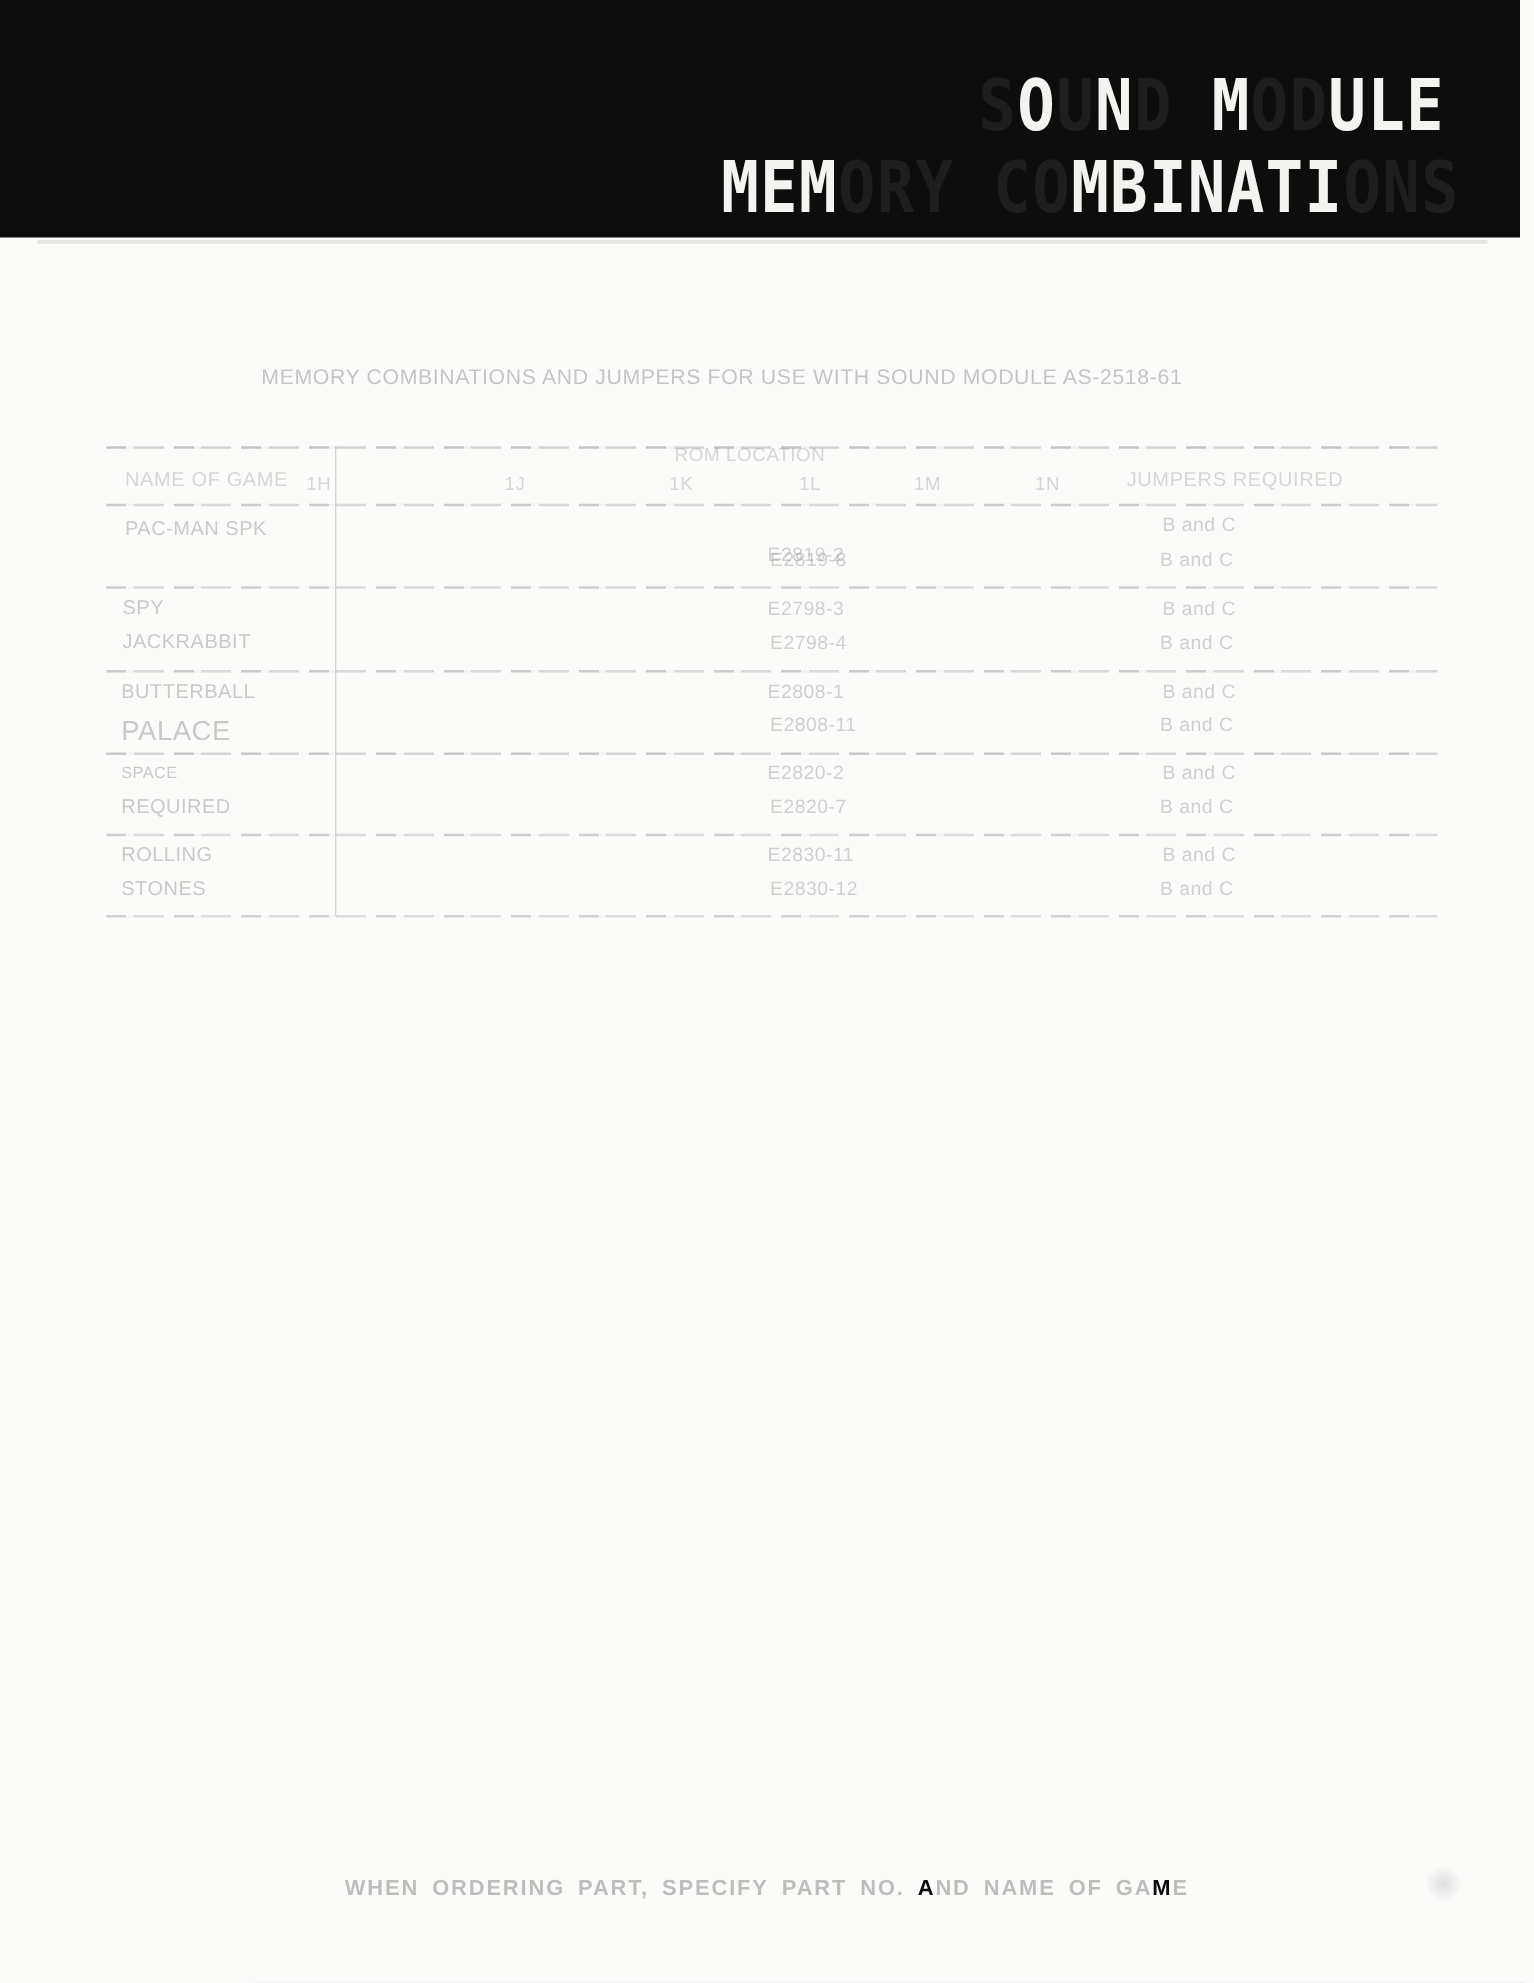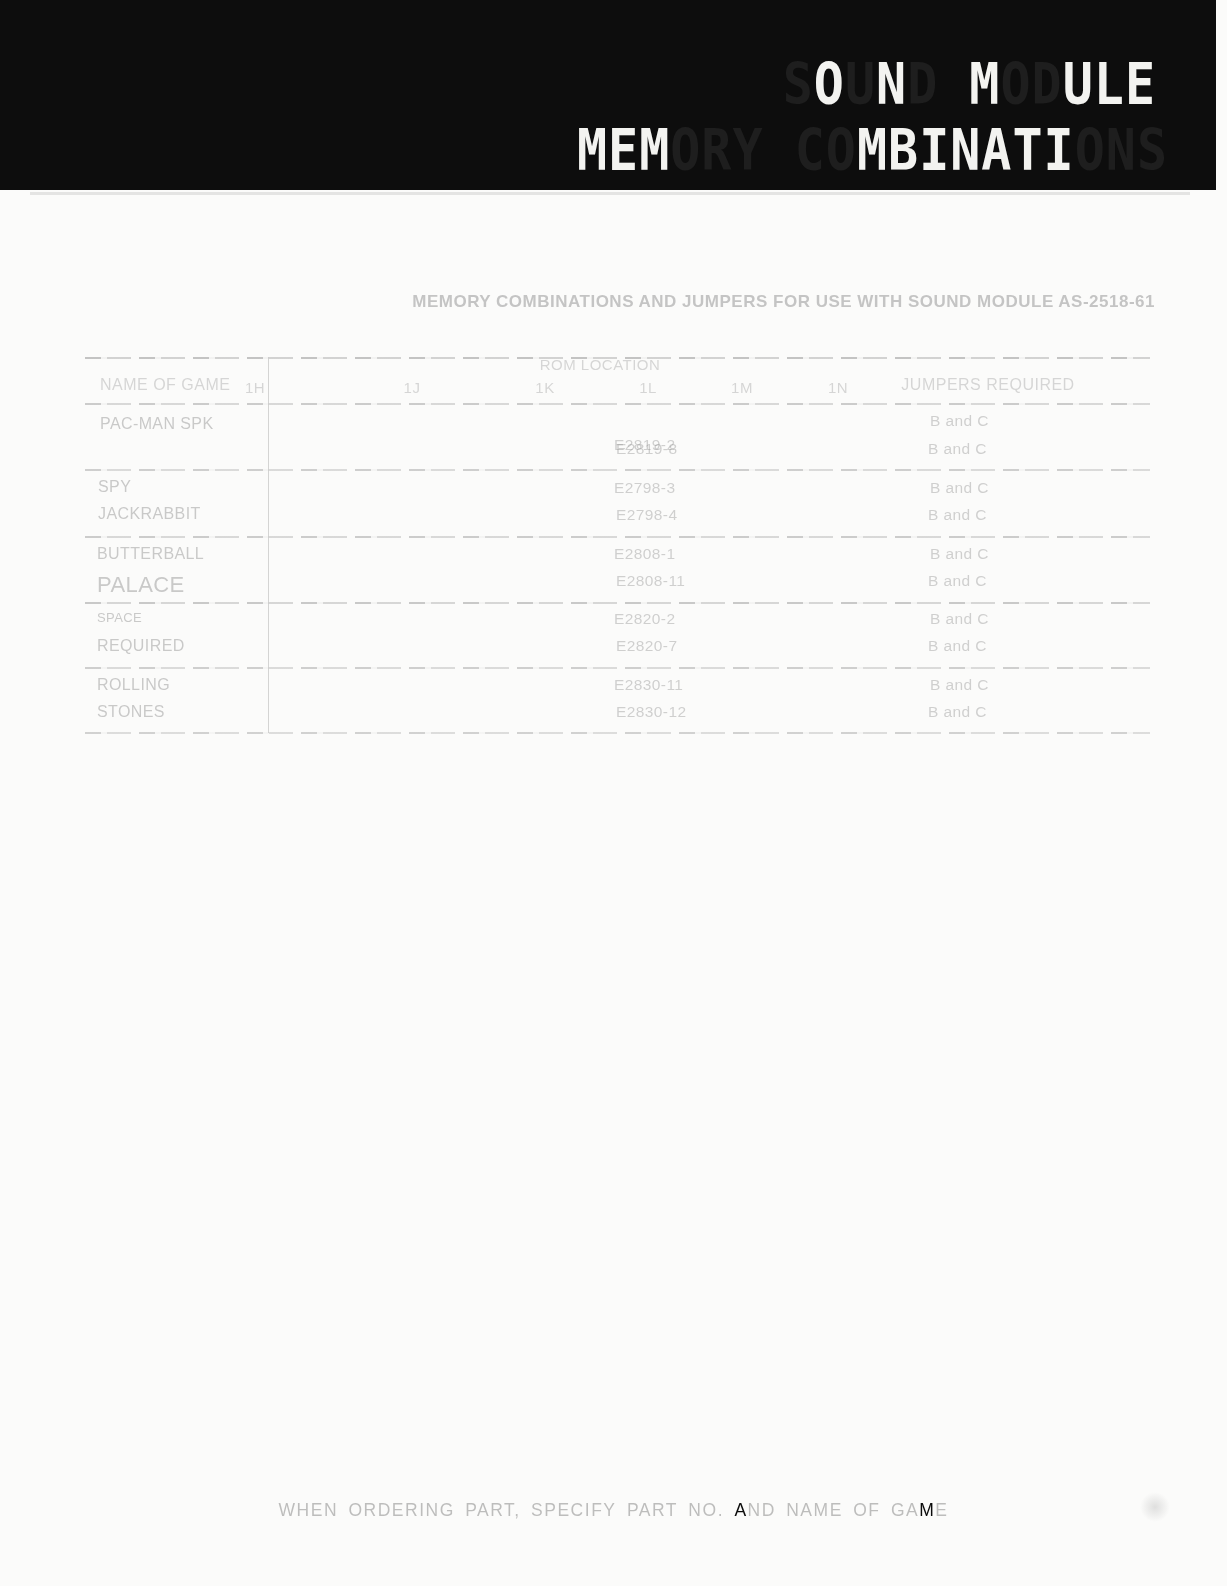--- a/index.html
+++ b/index.html
@@ -30,22 +30,22 @@
     position:absolute;top:192px;left:30px;width:1160px;height:3px;
     background:rgba(110,110,110,.16);
   }
   
   .ghost{color:#8f8f8f;filter:blur(.45px);}
   .table-title{
     position:absolute;top:248px;left:0;width:1227px;text-align:center;
     font-weight:bold;font-size:17px;opacity:.42;letter-spacing:1px;
   }
   .table-subtitle{
-    position:absolute;top:292px;left:0;width:1155px;text-align:right;
-    font-weight:bold;font-size:17px;opacity:.5;letter-spacing:.5px;
+    position:absolute;top:292px;left:0;width:1155px;text-align:center;
+    font-weight:normal;font-size:17px;opacity:.5;letter-spacing:.5px;
   }
   .rule{
     position:absolute;height:2px;left:85px;width:1065px;
     background:repeating-linear-gradient(90deg,
       rgba(105,105,105,.38) 0 16px, rgba(105,105,105,.06) 16px 22px,
       rgba(105,105,105,.28) 22px 46px, rgba(105,105,105,0) 46px 54px);
   }
   .vrule{
     position:absolute;left:268px;top:357px;width:1px;height:376px;
     background:rgba(110,110,110,.28);
@@ -53,21 +53,21 @@
   .hcell,.cell{
     position:absolute;font-weight:normal;white-space:nowrap;
   }
   .hcell{font-size:15px;opacity:.34;letter-spacing:.5px;}
   .cell{font-size:15.5px;opacity:.40;letter-spacing:.4px;}
   .cname{opacity:.46;}
   .centered{transform:translateX(-50%);}
   
   .footer-line{
     position:absolute;top:1500px;left:0;width:1227px;text-align:center;
-    font-weight:normal;font-size:17.5px;letter-spacing:1.5px;word-spacing:4px;
+    font-weight:bold;font-size:17.5px;letter-spacing:1.5px;word-spacing:4px;
     white-space:nowrap;
   }
   .footer-line .off{color:rgba(45,45,45,.30);filter:blur(.4px);}
   .footer-line .on{color:#0b0b0b;}
   .page-smudge{
     position:absolute;top:1492px;left:1140px;width:30px;height:30px;
     background:radial-gradient(circle at 50% 50%, rgba(150,150,150,.28), rgba(150,150,150,0) 70%);
   }
 </style>
 </head>

